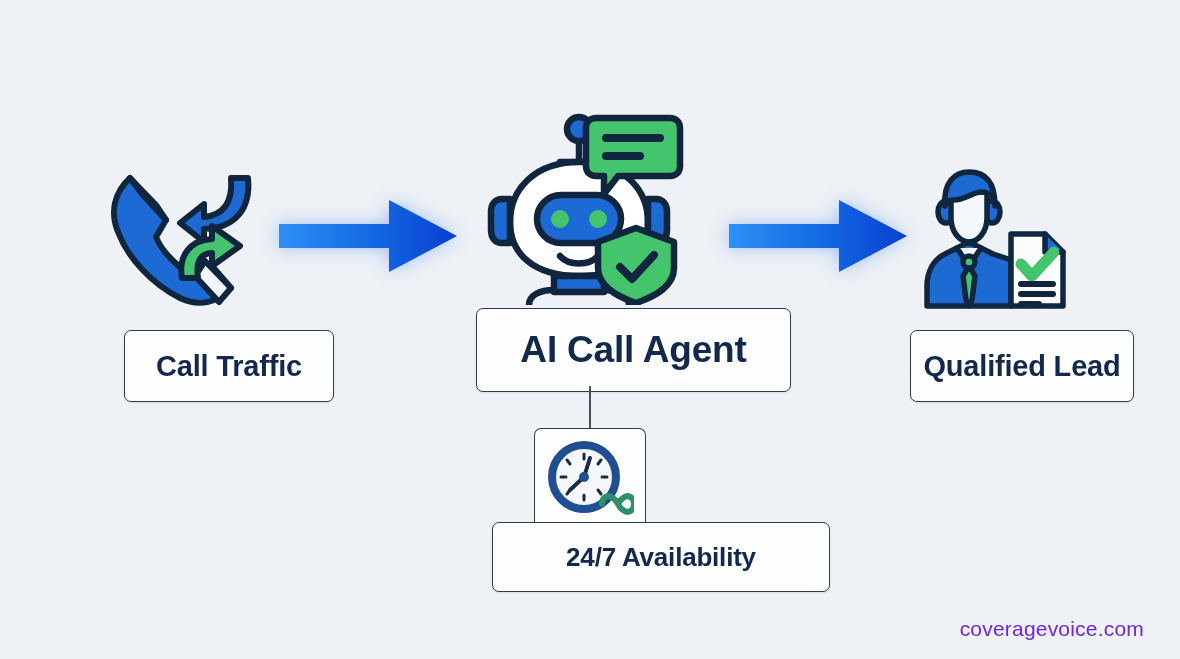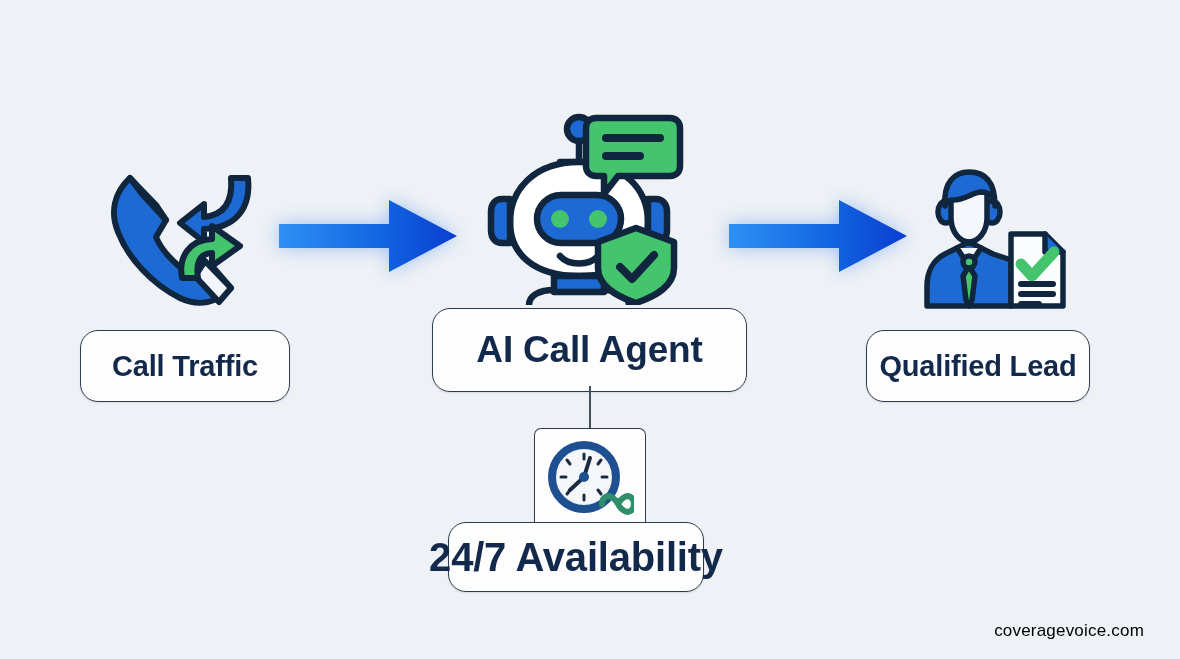--- a/index.html
+++ b/index.html
@@ -19,51 +19,52 @@
     inset: 0;
     width: 1180px;
     height: 659px;
   }
 
   
   .label-box {
     position: absolute;
     background: #fdfdfe;
     border: 1.6px solid #2c3c50;
-    border-radius: 18px;
+    border-radius: 7px;
     box-shadow: 0 1px 2px rgba(30,45,70,0.10);
     display: flex;
     align-items: center;
     justify-content: center;
     box-sizing: border-box;
     color: #13294b;
     font-weight: bold;
     letter-spacing: -0.2px;
     white-space: nowrap;
+    margin-left: 44px;
   }
 
   #box-call-traffic {
     left: 80px;  top: 330px;
     width: 210px; height: 72px;
     font-size: 29px;
   }
   #box-ai-agent {
     left: 432px; top: 308px;
     width: 315px; height: 84px;
     font-size: 37px;
   }
   #box-qualified-lead {
     left: 866px; top: 330px;
     width: 224px; height: 72px;
     font-size: 29px;
   }
   #box-availability {
     left: 448px; top: 522px;
-    width: 256px; height: 70px;
-    font-size: 40px;
+    width: 338px; height: 70px;
+    font-size: 26px;
     z-index: 4;
   }
 
   
   #card-clock {
     position: absolute;
     left: 534px; top: 428px;
     width: 112px; height: 102px;
     background: #fdfdfe;
     border: 1.6px solid #2c3c50;
@@ -103,22 +104,22 @@
     filter: drop-shadow(0 0 9px rgba(42,120,240,0.40));
   }
   #arrow-left-to-center  { left: 277px; top: 196px; width: 182px; height: 80px; }
   #arrow-center-to-right { left: 727px; top: 196px; width: 182px; height: 80px; }
 
   
   #watermark {
     position: absolute;
     right: 36px;
     bottom: 18px;
-    font-size: 17px;
-    color: #000000;
+    font-size: 21px;
+    color: #6d28d9;
     letter-spacing: 0.2px;
   }
 </style>
 </head>
 <body>
 
 <div class="stage">
 
   <div class="icon-slot" id="icon-call-traffic">
     <svg viewBox="0 0 175 155" width="175" height="155" xmlns="http://www.w3.org/2000/svg">

